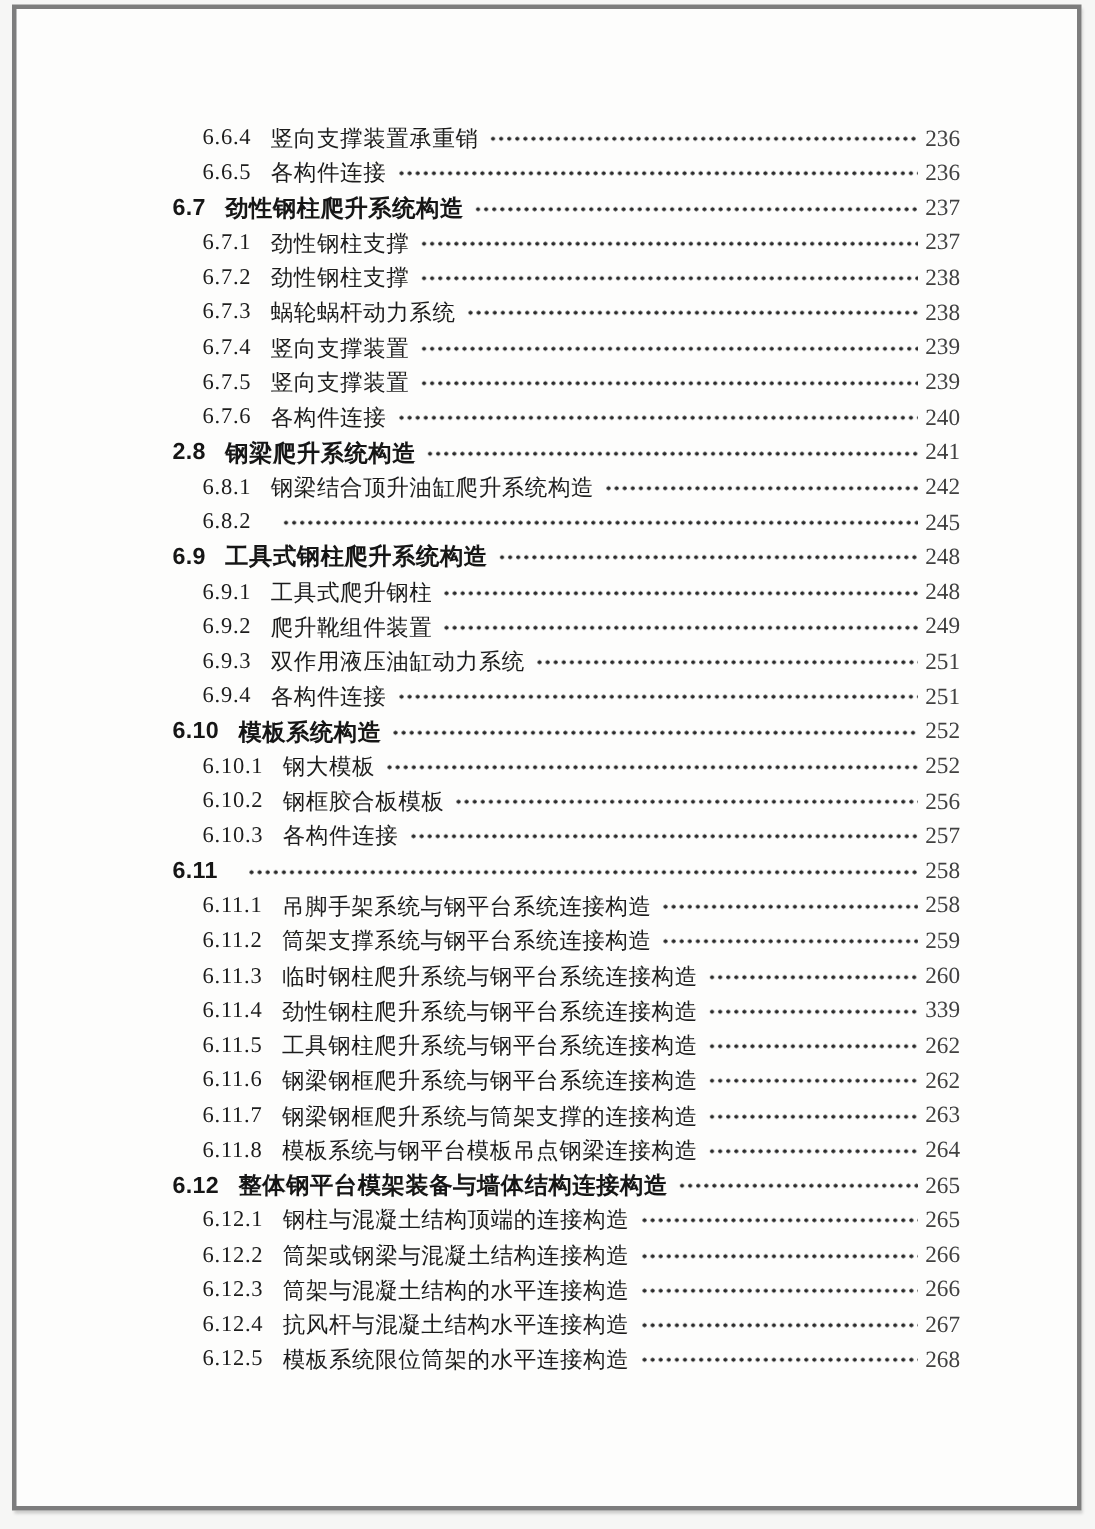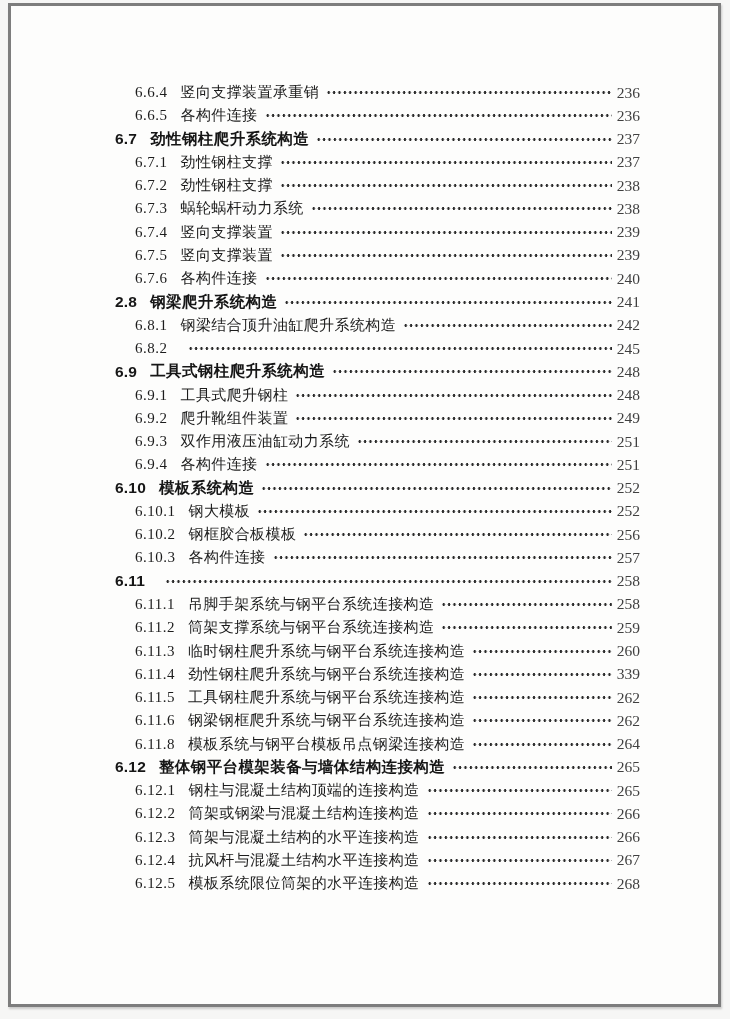--- a/index.html
+++ b/index.html
@@ -242,20 +242,26 @@
         <span class="leader"></span>
         <span class="pg">262</span>
       </div>
       <div class="row sub">
         <span class="num">6.11.6</span>
         <span class="title">钢梁钢框爬升系统与钢平台系统连接构造</span>
         <span class="leader"></span>
         <span class="pg">262</span>
       </div>
       <div class="row sub">
+        <span class="num">6.11.7</span>
+        <span class="title">钢梁钢框爬升系统与筒架支撑的连接构造</span>
+        <span class="leader"></span>
+        <span class="pg">263</span>
+      </div>
+      <div class="row sub">
         <span class="num">6.11.8</span>
         <span class="title">模板系统与钢平台模板吊点钢梁连接构造</span>
         <span class="leader"></span>
         <span class="pg">264</span>
       </div>
       <div class="row section">
         <span class="num">6.12</span>
         <span class="title">整体钢平台模架装备与墙体结构连接构造</span>
         <span class="leader"></span>
         <span class="pg">265</span>

